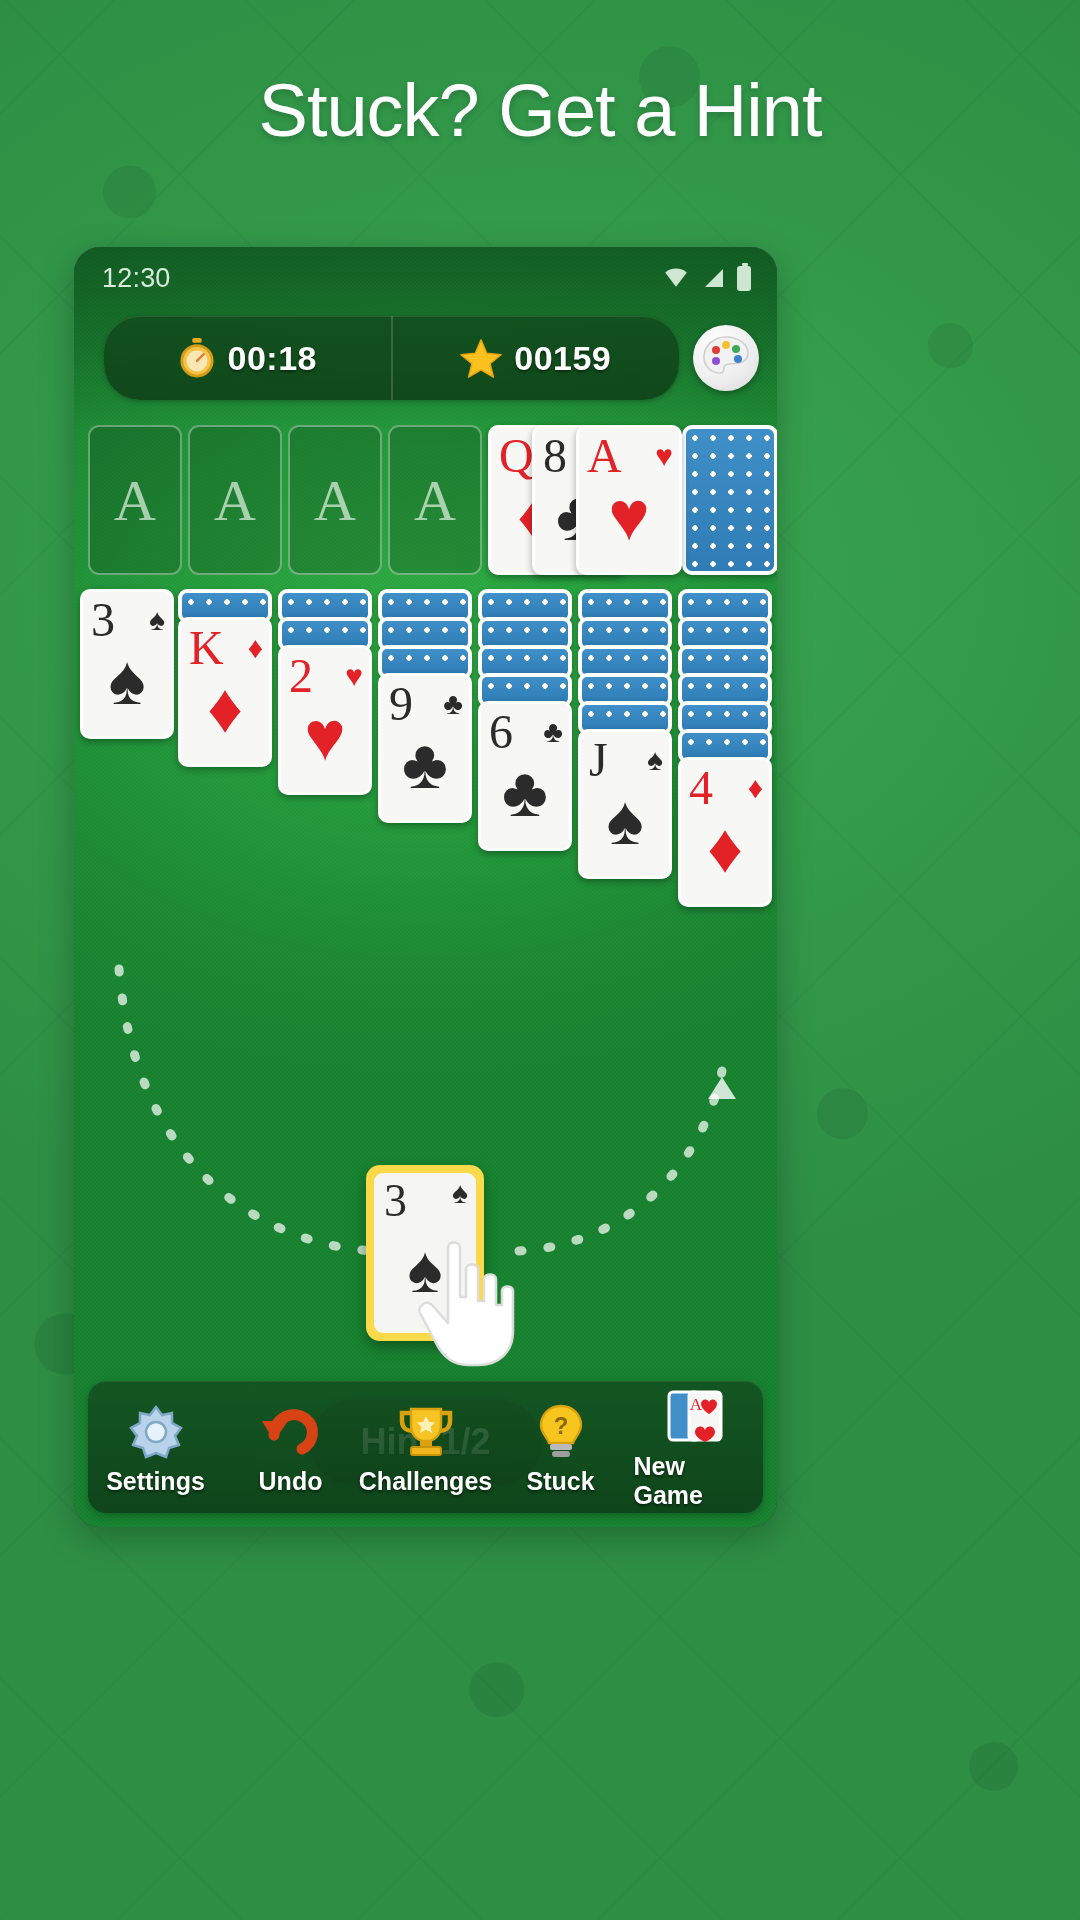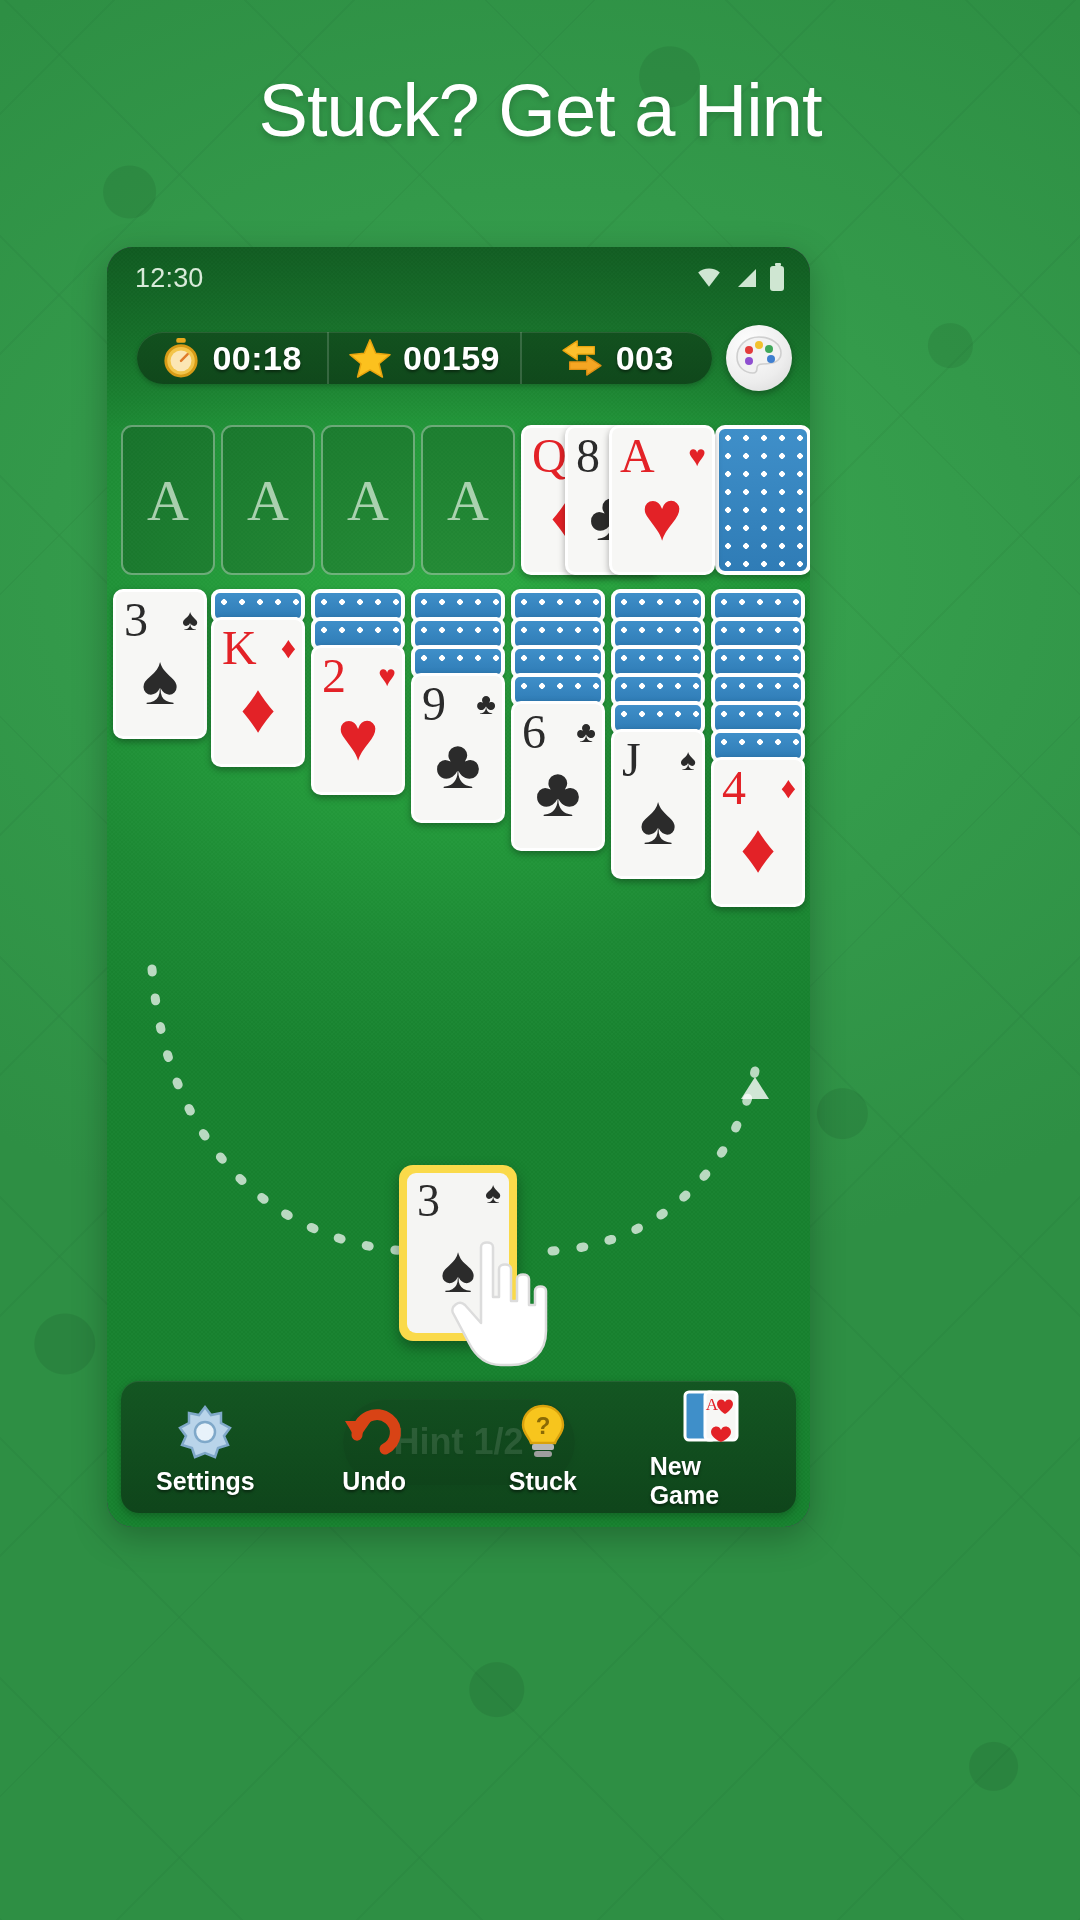--- a/index.html
+++ b/index.html
@@ -45,21 +45,21 @@
     font-size: 74px;
     font-weight: 400;
     letter-spacing: -1px;
     text-shadow: 0 3px 7px rgba(0,0,0,.20);
     z-index: 5;
   }
 
   
   .phone {
     position: absolute;
-    left: 107px; top: 247px;
+    left: 74px; top: 247px;
     width: 703px; height: 1280px;
     border-radius: 26px;
     overflow: hidden;
     box-shadow: 0 10px 34px rgba(0,0,0,.26);
     background: #701a75;
   }
   .felt {
     position: absolute; inset: 0;
     background:
       radial-gradient(ellipse 640px 460px at 50% 30%, #2fae44 0%, #22983a 46%, #1c8a34 72%, #17822f 100%);
@@ -89,26 +89,27 @@
   .ic-sig  { width:24px; height:24px; }
   .ic-bat  { width:14px; height:25px; border:2px solid #cfe6d2; border-radius:3px; position:relative; background:#cfe6d2; }
   .ic-bat::before { content:""; position:absolute; top:-5px; left:3px; width:6px; height:3px; background:#cfe6d2; border-radius:1px; }
 
   
   .hud-row {
     position:absolute; top:74px; left:0; right:0; height:74px;
     display:flex; align-items:center; padding: 0 18px 0 30px; gap:14px; z-index:6;
   }
   .hud-pill {
-    flex:1; height:52px;
+    flex:1; height:84px;
     background: linear-gradient(180deg, rgba(17,74,28,.82), rgba(14,64,24,.88));
     border-radius: 36px;
     display:flex; align-items:stretch;
     box-shadow: inset 0 1px 0 rgba(255,255,255,.10), 0 2px 5px rgba(0,0,0,.22);
     overflow:hidden;
+    justify-content:flex-end;
   }
   .hud-cell {
     flex:1; display:flex; align-items:center; justify-content:center; gap:12px;
     color:#fff; font-size:34px; font-weight:700;
     text-shadow: 0 2px 3px rgba(0,0,0,.45);
     border-right:2px solid rgba(255,255,255,.16);
   }
   .hud-cell:last-child { border-right:none; }
   .hud-cell .val { letter-spacing:.5px; }
 
@@ -273,27 +274,20 @@
         <span class="val">00:18</span>
       </div>
 
       <div class="hud-cell">
         <svg class="ico-star" viewBox="0 0 44 42">
           <path d="M22 2 L28 16 L43 17.5 L31.5 27 L35 41 L22 33.5 L9 41 L12.5 27 L1 17.5 L16 16 Z" fill="#fcc11e" stroke="#e8a40e" stroke-width="1.6" stroke-linejoin="round"></path>
         </svg>
         <span class="val">00159</span>
       </div>
 
-      <div class="hud-cell">
-        <svg class="ico-swap" viewBox="0 0 46 40">
-          <path d="M18 2 L18 8 L36 8 L36 16 L18 16 L18 22 L3 12 Z" fill="#fbc02d" stroke="#e8a40e" stroke-width="1.4" stroke-linejoin="round"></path>
-          <path d="M28 18 L28 24 L10 24 L10 32 L28 32 L28 38 L43 28 Z" fill="#f5a623" stroke="#dd8f12" stroke-width="1.4" stroke-linejoin="round"></path>
-        </svg>
-        <span class="val">003</span>
-      </div>
 
     </div>
 
     <div class="palette-btn">
       <svg width="52" height="52" viewBox="0 0 52 52">
         <path d="M26 5 C13 5 4 14 4 25 C4 35 12 41 20 41 C24 41 24 38 24 36 C24 33 27 32 30 32 C38 32 48 30 48 21 C48 12 38 5 26 5 Z" fill="#f2f2f2" stroke="#cfcfcf" stroke-width="1.6"></path>
         <circle cx="16" cy="18" r="4" fill="#e33b3b"></circle>
         <circle cx="26" cy="13" r="4" fill="#f2c12e"></circle>
         <circle cx="36" cy="17" r="4" fill="#3fa85a"></circle>
         <circle cx="38" cy="27" r="4" fill="#3f7fd0"></circle>
@@ -463,20 +457,33 @@
     <div class="tool">
       <div class="glyph">
         <svg width="62" height="58" viewBox="0 0 62 58">
           <path d="M14 32 C14 14 34 6 46 16 C56 24 54 40 42 46" fill="none" stroke="#d84315" stroke-width="11" stroke-linecap="round"></path>
           <path d="M14 38 L2 18 L28 18 Z" fill="#d84315"></path>
         </svg>
       </div>
       <div class="tlabel">Undo</div>
     </div>
 
+    <div class="tool">
+      <div class="glyph">
+        <svg width="62" height="58" viewBox="0 0 62 58">
+          <path d="M16 6 L46 6 L46 22 C46 32 40 38 31 38 C22 38 16 32 16 22 Z" fill="#f6c425" stroke="#d9a20d" stroke-width="2.4"></path>
+          <path d="M16 10 L7 10 L7 18 C7 25 12 28 17 28" fill="none" stroke="#d9a20d" stroke-width="4.5"></path>
+          <path d="M46 10 L55 10 L55 18 C55 25 50 28 45 28" fill="none" stroke="#d9a20d" stroke-width="4.5"></path>
+          <rect x="25" y="37" width="12" height="8" fill="#d9a20d"></rect>
+          <rect x="16" y="44" width="30" height="8" rx="2" fill="#f0b71c" stroke="#c9940a" stroke-width="2"></rect>
+          <path d="M31 13 L34 19 L40 19.6 L35.5 24 L37 30 L31 26.8 L25 30 L26.5 24 L22 19.6 L28 19 Z" fill="#fff1b8"></path>
+        </svg>
+      </div>
+      <div class="tlabel">Challenges</div>
+    </div>
 
     <div class="tool">
       <div class="glyph">
         <svg width="52" height="58" viewBox="0 0 52 58">
           <path d="M26 3 C14 3 6 12 6 22 C6 30 12 34 14 40 L38 40 C40 34 46 30 46 22 C46 12 38 3 26 3 Z" fill="#f7c51d" stroke="#d9a20d" stroke-width="2.4"></path>
           <rect x="15" y="41" width="22" height="6" rx="2" fill="#b9b9b9"></rect>
           <rect x="17" y="48" width="18" height="6" rx="3" fill="#9e9e9e"></rect>
           <text x="26" y="31" font-family="Liberation Sans, sans-serif" font-size="24" font-weight="700" fill="#8a6a05" text-anchor="middle">?</text>
         </svg>
       </div>

